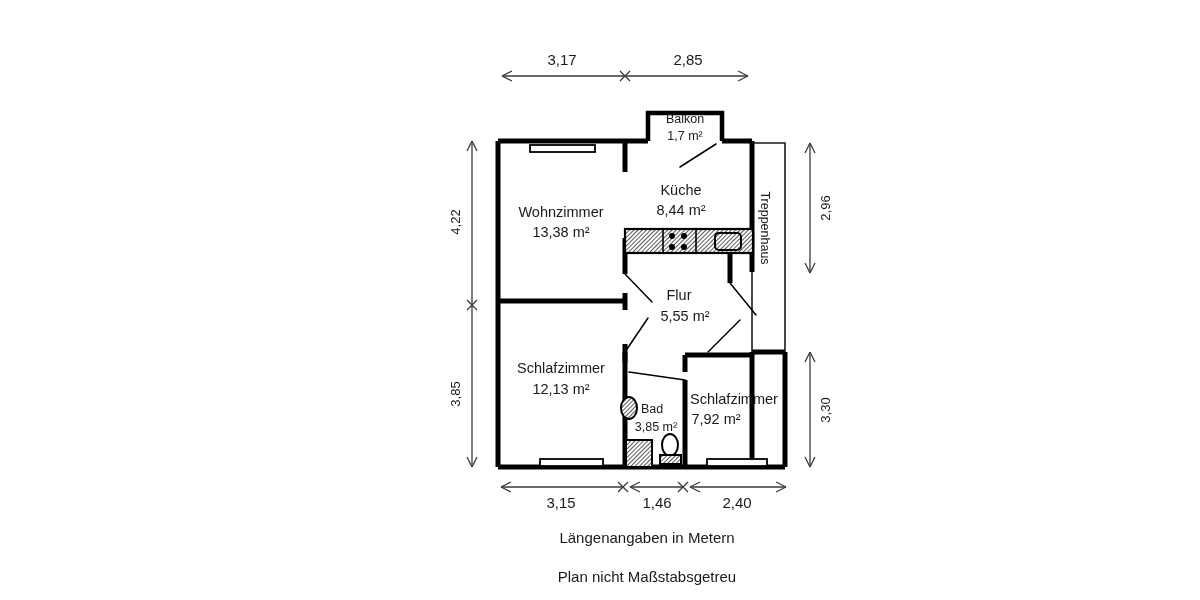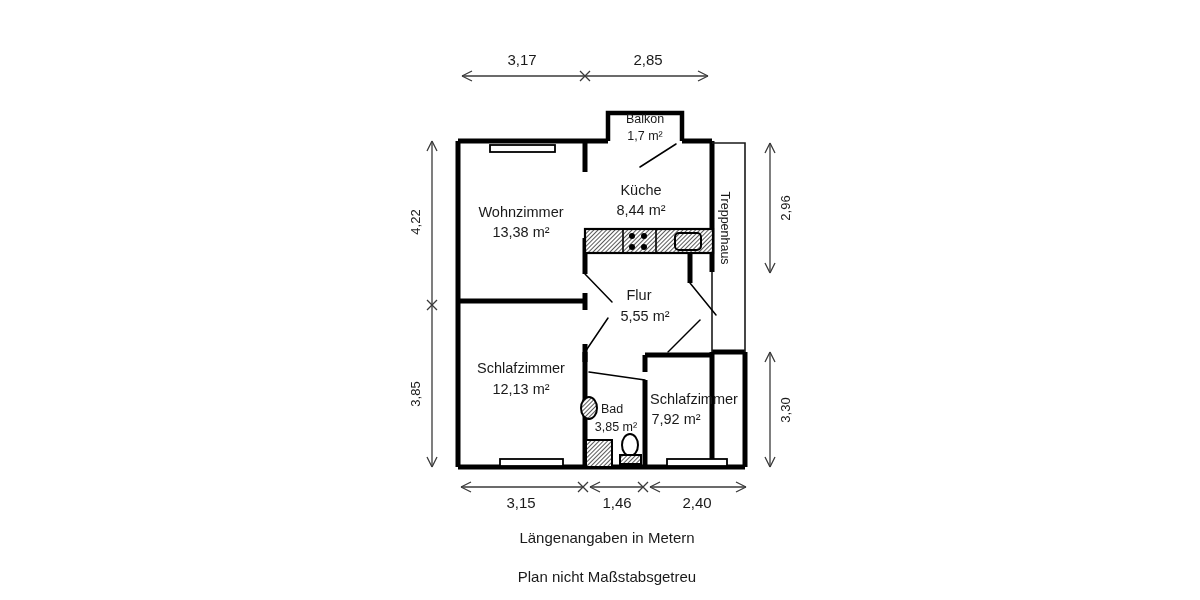--- a/index.html
+++ b/index.html
@@ -11,20 +11,21 @@
     width: 1200px;
     height: 600px;
     overflow: hidden;
     font-family: "Liberation Sans", sans-serif;
     color: #1a1a1a;
   }
   #plan-root {
     position: relative;
     width: 1000px;
     height: 600px;
+    margin-left: 40px;
   }
   svg#floorplan {
     position: absolute;
     left: 0;
     top: 0;
     width: 1200px;
     height: 600px;
     display: block;
   }
   .wall-thick { stroke: #000000; stroke-width: 5; fill: none; stroke-linecap: butt; }

